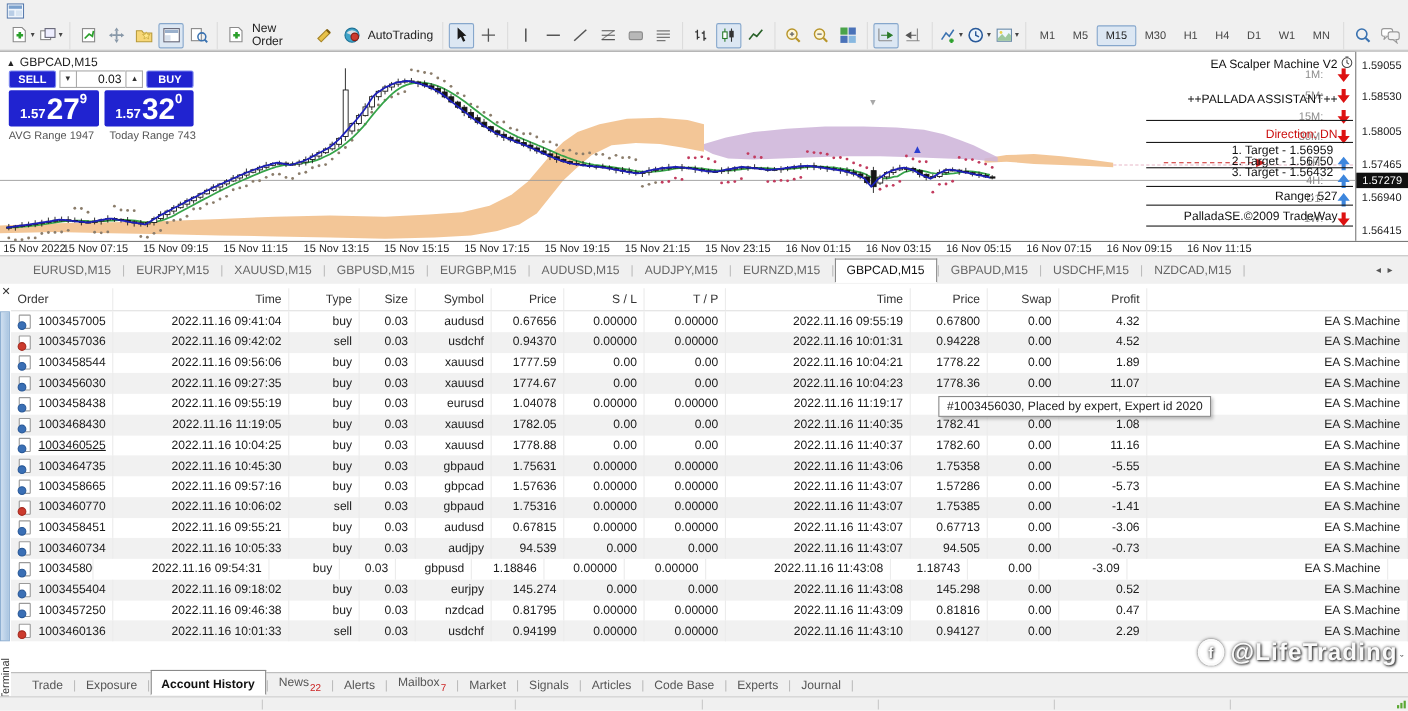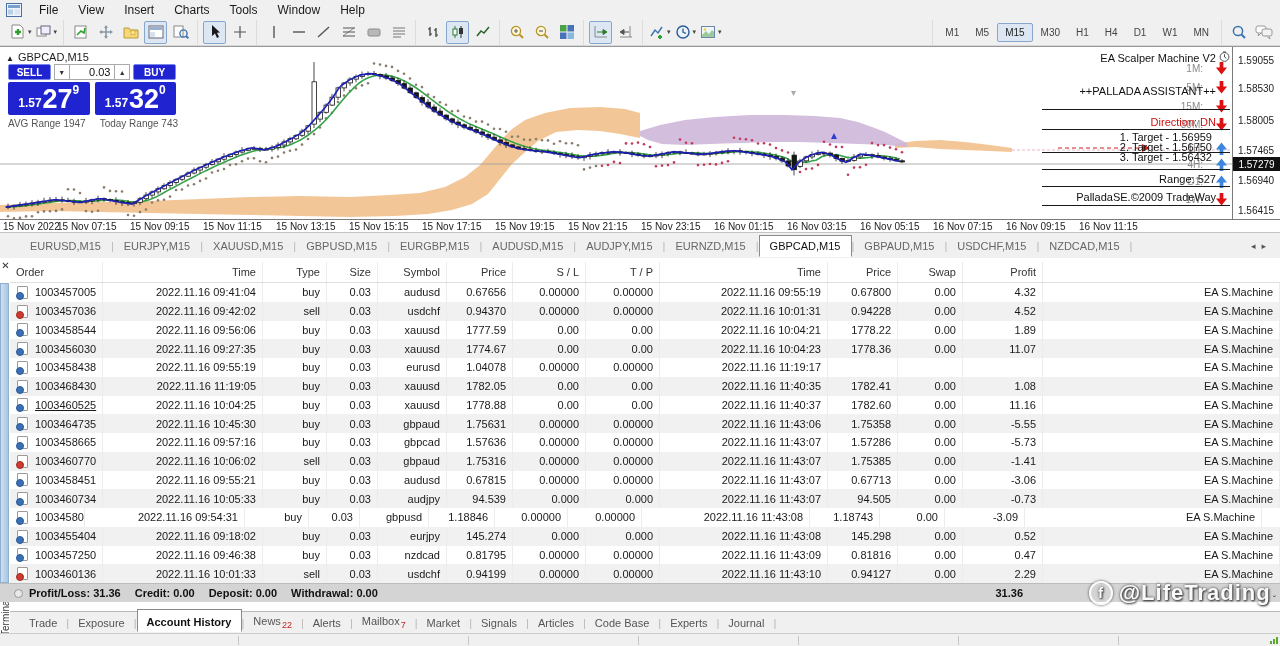--- a/index.html
+++ b/index.html
@@ -107,29 +107,20 @@
 </head>
 <body>
 
 <div id="menubar">
   <svg id="app-icon" viewBox="0 0 16 14">
     <rect x="0.5" y="0.5" width="15" height="13" fill="#eef4fb" stroke="#4a6fa5"></rect>
     <rect x="2" y="2" width="12" height="3" fill="#7aa0cc"></rect>
     <rect x="2" y="6.5" width="5" height="5" fill="#b8cde6"></rect>
     <rect x="8.5" y="6.5" width="5.5" height="5" fill="#d7e4f2"></rect>
   </svg>
-  <div id="menu-items" style="display: flex;">
-      <div class="menu-item">File</div>
-      <div class="menu-item">View</div>
-      <div class="menu-item">Insert</div>
-      <div class="menu-item">Charts</div>
-      <div class="menu-item">Tools</div>
-      <div class="menu-item">Window</div>
-      <div class="menu-item">Help</div>
-    </div>
 </div>
 
 <div id="toolbar">
     <div class="tgroup">
       <div class="tbtn">
         <svg width="16" height="16" viewBox="0 0 16 16">
           <path d="M2 1 h8 l3 3 v10 h-11 z" fill="#fff" stroke="#8a8a8a"></path>
           <path d="M8 5 v6 M5 8 h6" stroke="#2ca02c" stroke-width="2.4"></path>
         </svg>
         <span class="dd">▾</span>
@@ -168,20 +159,43 @@
           <rect x="2" y="8" width="5" height="5" fill="#d7e0ec"></rect>
         </svg>
       </div>
       <div class="tbtn">
         <svg width="16" height="16" viewBox="0 0 16 16">
           <rect x="1" y="2" width="9" height="11" fill="#fff" stroke="#888"></rect>
           <circle cx="10.5" cy="9.5" r="3.6" fill="none" stroke="#3a72b0" stroke-width="1.4"></circle>
           <path d="M13 12 l2.4 2.4" stroke="#3a72b0" stroke-width="1.8"></path>
         </svg>
       </div>
+    </div>
+    <div class="tgroup">
+      <div class="tbtn">
+        <svg width="16" height="16" viewBox="0 0 16 16">
+          <path d="M2 1 h8 l3 3 v10 h-11 z" fill="#fff" stroke="#8a8a8a"></path>
+          <path d="M8 5 v6 M5 8 h6" stroke="#2ca02c" stroke-width="2.4"></path>
+        </svg>
+      </div>
+      <span class="tlabel">New Order</span>
+      <div class="tbtn">
+        <svg width="16" height="16" viewBox="0 0 16 16">
+          <path d="M2 11 L10 3 L13 6 L5 14 Z" fill="#e8c24a" stroke="#a8862a"></path>
+          <path d="M10 3 L13 6" stroke="#7a5c10" stroke-width="2"></path>
+        </svg>
+      </div>
+      <div class="tbtn">
+        <svg width="16" height="16" viewBox="0 0 16 16">
+          <circle cx="8" cy="8" r="6.4" fill="#3fa3c8" stroke="#1d7296"></circle>
+          <path d="M3 6 a6.4 6.4 0 0 1 10 0 L8 8 Z" fill="#d8dfe4"></path>
+          <circle cx="10.5" cy="9.5" r="3.4" fill="#cc3b2e" stroke="#8a1f16"></circle>
+        </svg>
+      </div>
+      <span class="tlabel">AutoTrading</span>
     </div>
     <div class="tgroup">
       <div class="tbtn pressed">
         <svg width="16" height="16" viewBox="0 0 16 16">
           <path d="M5 1 L5 12 L8 9.5 L10 14 L12 13 L10 8.8 L13 8.5 Z" fill="#1a1a1a"></path>
         </svg>
       </div>
       <div class="tbtn">
         <svg width="16" height="16" viewBox="0 0 16 16">
           <path d="M8 2 v12 M2 8 h12" stroke="#555" stroke-width="1.2"></path>
@@ -1241,26 +1255,22 @@
         <div class="tcell r" style="width: 73px;">0.00000</div>
         <div class="tcell r" style="width: 74px;">0.00000</div>
         <div class="tcell r" style="width: 168px;">2022.11.16 11:43:10</div>
         <div class="tcell r" style="width: 70px;">0.94127</div>
         <div class="tcell r" style="width: 65px;">0.00</div>
         <div class="tcell r" style="width: 80px;">2.29</div>
         <div class="tcell r" style="width: 237px;">EA S.Machine</div>
       </div>
     </div>
 
-
-  <div id="summary">
-    <span class="dot"></span>
-    <span id="summary-items"><span>Profit/Loss: 31.36</span><span>Credit: 0.00</span><span>Deposit: 0.00</span><span>Withdrawal: 0.00</span></span>
-    <span id="summary-total">31.36</span>
-  </div>
+  <div id="tooltip">#1003456030, Placed by expert, Expert id 2020</div>
+
 
   <div id="term-tabs">
       <div class="ttab">Trade</div>
       <span class="ttab-sep">|</span>
       <div class="ttab">Exposure</div>
       <span class="ttab-sep">|</span>
       <div class="ttab active">Account History</div>
       <span class="ttab-sep">|</span>
       <div class="ttab">News<span class="badge">22</span></div>
       <span class="ttab-sep">|</span>

